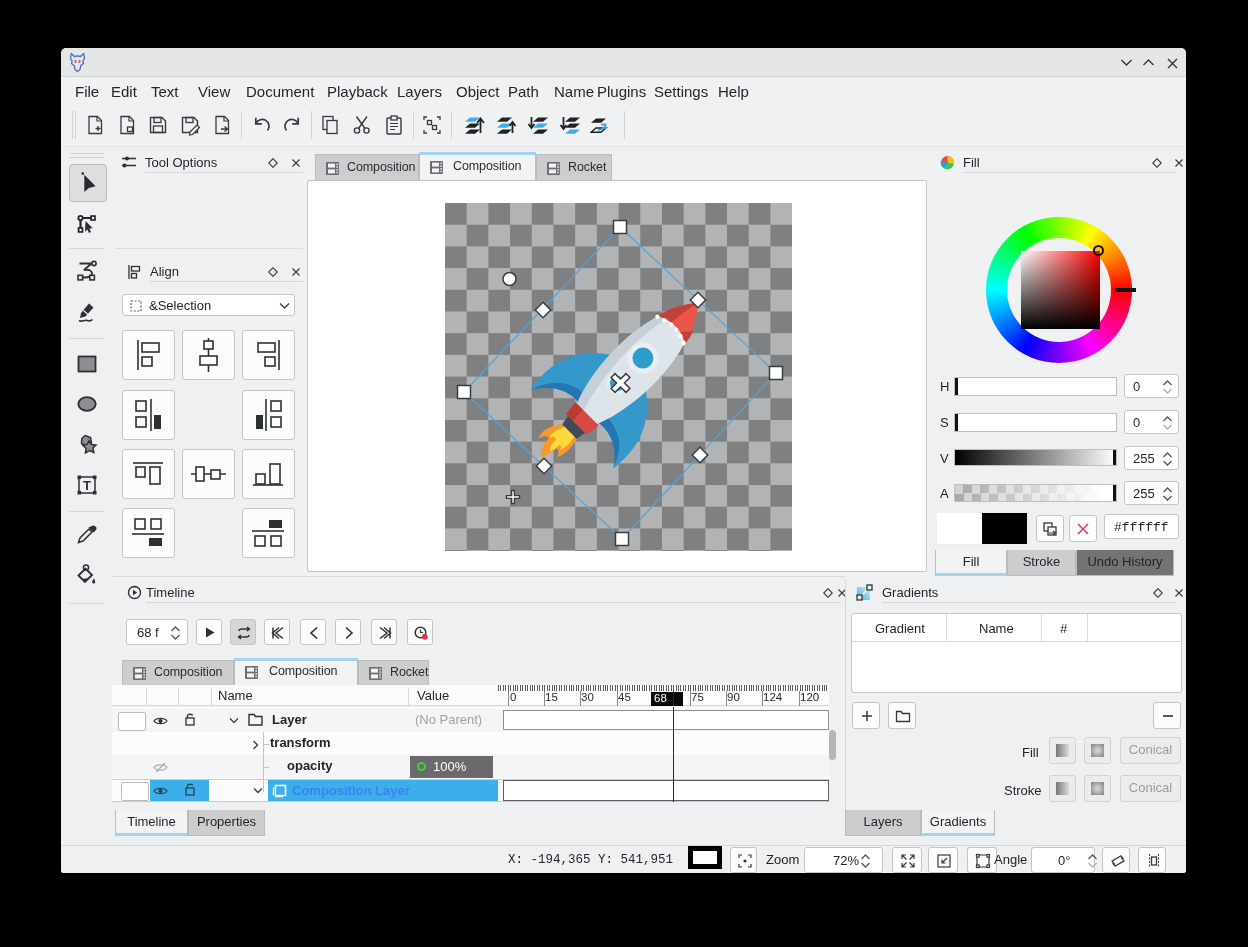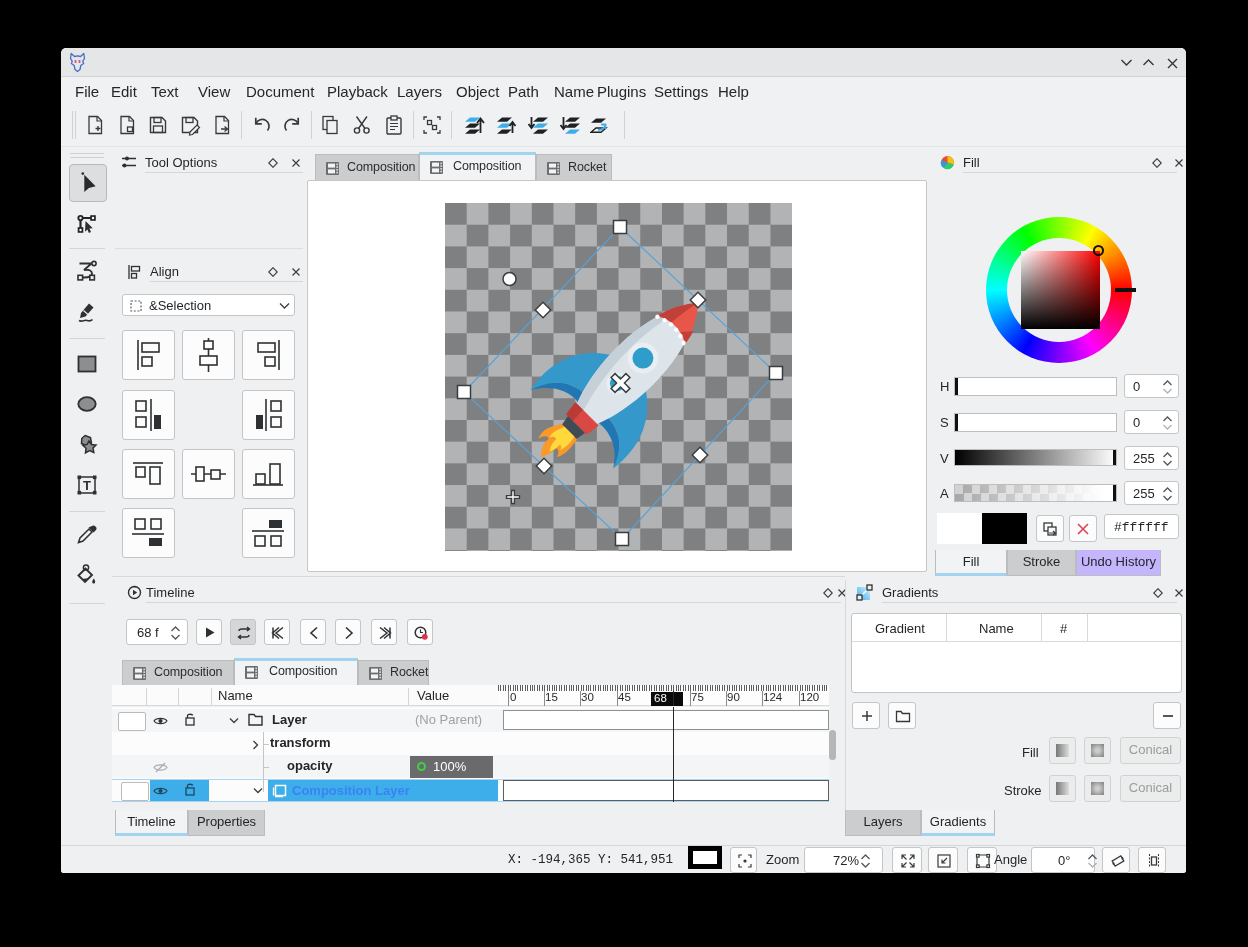--- a/index.html
+++ b/index.html
@@ -577,21 +577,21 @@
     <svg class="abs" style="left:6px;top:6px" width="14" height="14" viewBox="0 0 14 14">
         <path d="M2 2 L12 12 M12 2 L2 12" stroke="#da4453" stroke-width="1.6"></path>
       </svg>
     </div>
   <div class="spin mono" style="left:1043px;top:466px;width:75px;height:25px">
       <div class="t" style="left:9px;top:5px;font-size:13px">#ffffff</div>
     </div>
 
   <div class="abs" style="left:874px;top:502px;width:72px;height:26px;background:#f2f3f4;border:1px solid #bbbcbd;border-top:none;border-bottom:3px solid #a2d3f0;text-align:center;padding-top:4px">Fill</div>
   <div class="abs" style="left:946px;top:502px;width:69px;height:26px;background:#cccdce;border:1px solid #bbbcbd;border-top:none;text-align:center;padding-top:4px">Stroke</div>
-  <div class="abs" style="left:1015px;top:502px;width:85px;height:26px;background:#c4b5fd;border:1px solid #bbbcbd;border-top:none;text-align:center;padding-top:4px">Undo History</div>
+  <div class="abs" style="left:1015px;top:502px;width:98px;height:26px;background:#737373;border:1px solid #bbbcbd;border-top:none;text-align:center;padding-top:4px">Undo History</div>
 
   <div class="hline" style="left:51px;top:528px;width:733px;background:#d8d9da"></div>
   <svg class="abs" style="left:66px;top:537px" width="15" height="15" viewBox="0 0 15 15">
       <circle cx="7.5" cy="7.5" r="6" fill="none" stroke="#2e3133" stroke-width="1.4"></circle>
       <path d="M6 4.8 L10.2 7.5 L6 10.2 Z" fill="#2e3133"></path>
       <path d="M7.5 0.5 L9 2 L7.5 3" fill="#2e3133"></path>
     </svg>
   <div class="t phead-title" style="left:85px;top:537px">Timeline</div>
   <svg class="abs" style="left:762px;top:540px" width="10" height="10" viewBox="0 0 10 10">
       <rect x="2" y="2" width="6" height="6" fill="none" stroke="#3a3e40" stroke-width="1.2" transform="rotate(45 5 5)"></rect>

